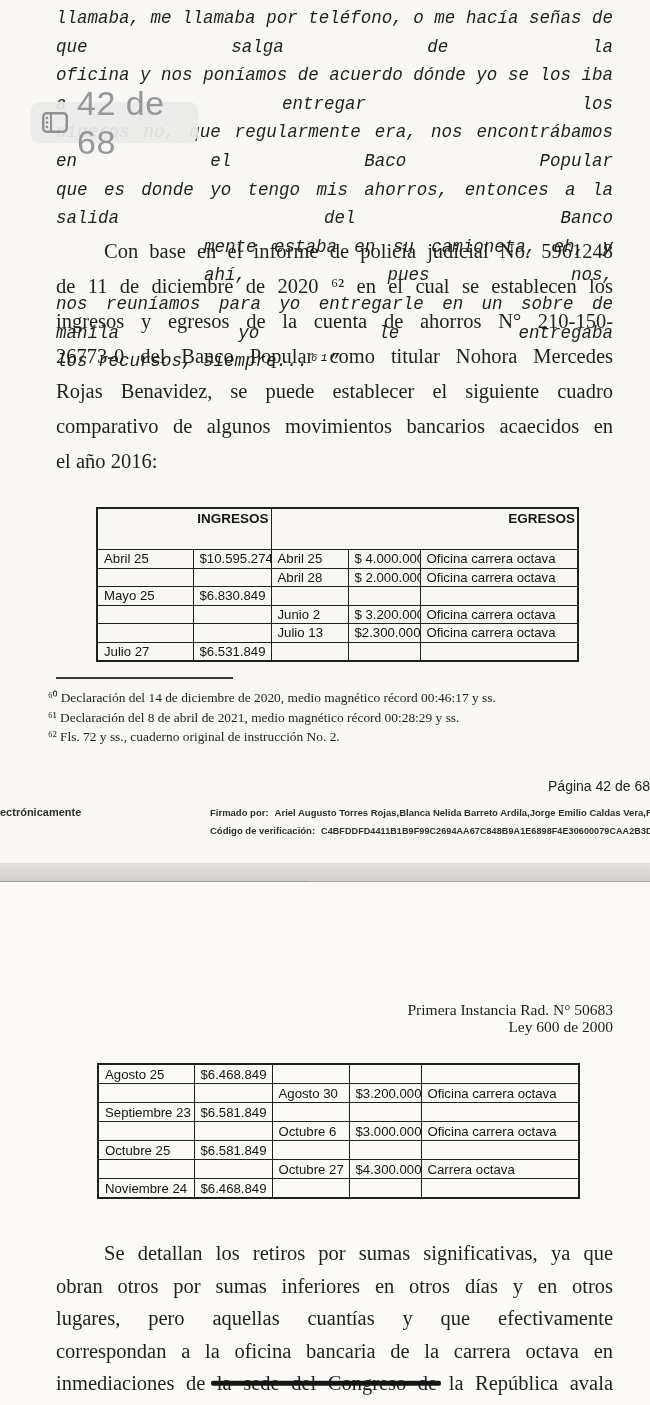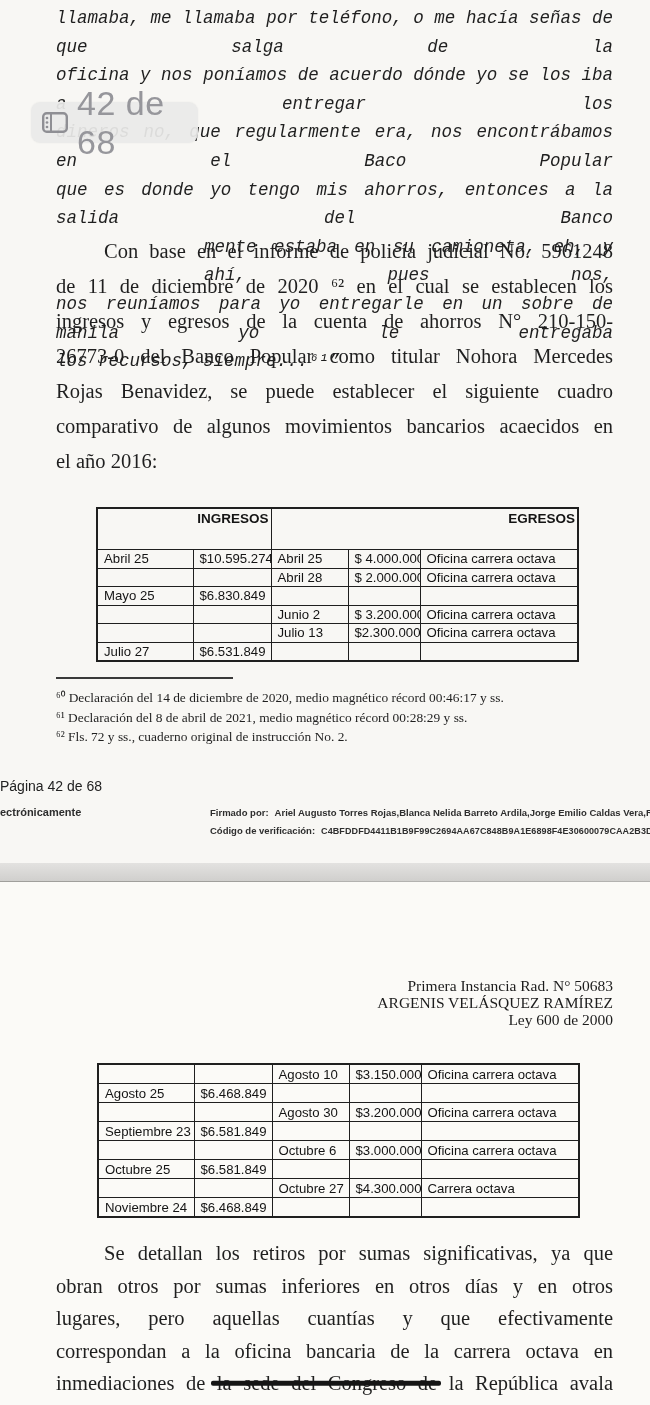--- a/index.html
+++ b/index.html
@@ -42,33 +42,33 @@
      border:2px solid #1f1f1f;background:transparent;}
   .t td,.t th{border:1.6px solid #1f1f1f;padding:0 2px 0 6px;overflow:hidden;white-space:nowrap;}
   .t1{left:96px;top:507px;width:481px;}
   .t1 td{height:17.5px;margin-left:37px;}
   .t1 th{height:38px;vertical-align:top;padding-top:2px;text-align:right;font-size:13.5px;}
   .t2{left:97px;top:181px;width:481px;}
   .t2 td{height:18px;}
 
   
   .fnrule{position:absolute;left:56px;top:677px;width:177px;height:2px;background:#3a3a3a;}
-  .footnotes{position:absolute;left:56px;top:688px;width:557px;font-size:13.4px;line-height:19.6px;}
-  .pagelabel{position:absolute;left:0;top:778px;width:650px;text-align:left;
+  .footnotes{position:absolute;left:48px;top:688px;width:557px;font-size:13.4px;line-height:19.6px;}
+  .pagelabel{position:absolute;left:0;top:778px;width:650px;text-align:right;
     font-family:"Liberation Sans",sans-serif;font-size:14px;font-weight:500;color:#222;}
 
   
   .sig{font-family:"Liberation Sans",sans-serif;font-weight:bold;color:#2e2e2e;position:absolute;}
   .sig-left{left:0;top:806px;font-size:11px;}
   .sig-right{left:210px;top:804px;font-size:9.5px;line-height:18px;width:480px;white-space:nowrap;}
   .sig-right .code{font-size:9px;letter-spacing:.1px;}
   .sig-right .val{margin-left:6px;}
 
   
-  .p2header{position:absolute;right:37px;top:95px;text-align:right;
+  .p2header{position:absolute;right:37px;top:119px;text-align:right;
     font-size:15.5px;line-height:17px;color:#1c1c1c;}
 
   
   .struck{position:relative;}
   .struck::after{content:'';position:absolute;left:-6px;right:-4px;top:50%;height:5px;
     background:#151515;border-radius:2px;transform:translateY(-46%);}
 </style>
 </head>
 <body>
 
@@ -175,40 +175,32 @@
       </div>
     </div>
   </div>
 
   <div class="band"></div>
 
   <div class="page page2">
 
     <div class="p2header">
       <div>Primera Instancia Rad. N° 50683</div>
-      <div>ARGENIS VELÁSQUEZ RAMÍREZ</div>
       <div>Ley 600 de 2000</div>
     </div>
 
     <table class="t t2">
       <colgroup>
         <col style="width:96px">
           <col style="width:78px">
           <col style="width:77px">
           <col style="width:72px">
           <col style="width:158px">
       </colgroup>
       <tbody>
-          <tr>
-            <td></td>
-            <td></td>
-            <td>Agosto 10</td>
-            <td>$3.150.000</td>
-            <td>Oficina carrera octava</td>
-          </tr>
           <tr>
             <td>Agosto 25</td>
             <td>$6.468.849</td>
             <td></td>
             <td></td>
             <td></td>
           </tr>
           <tr>
             <td></td>
             <td></td>

